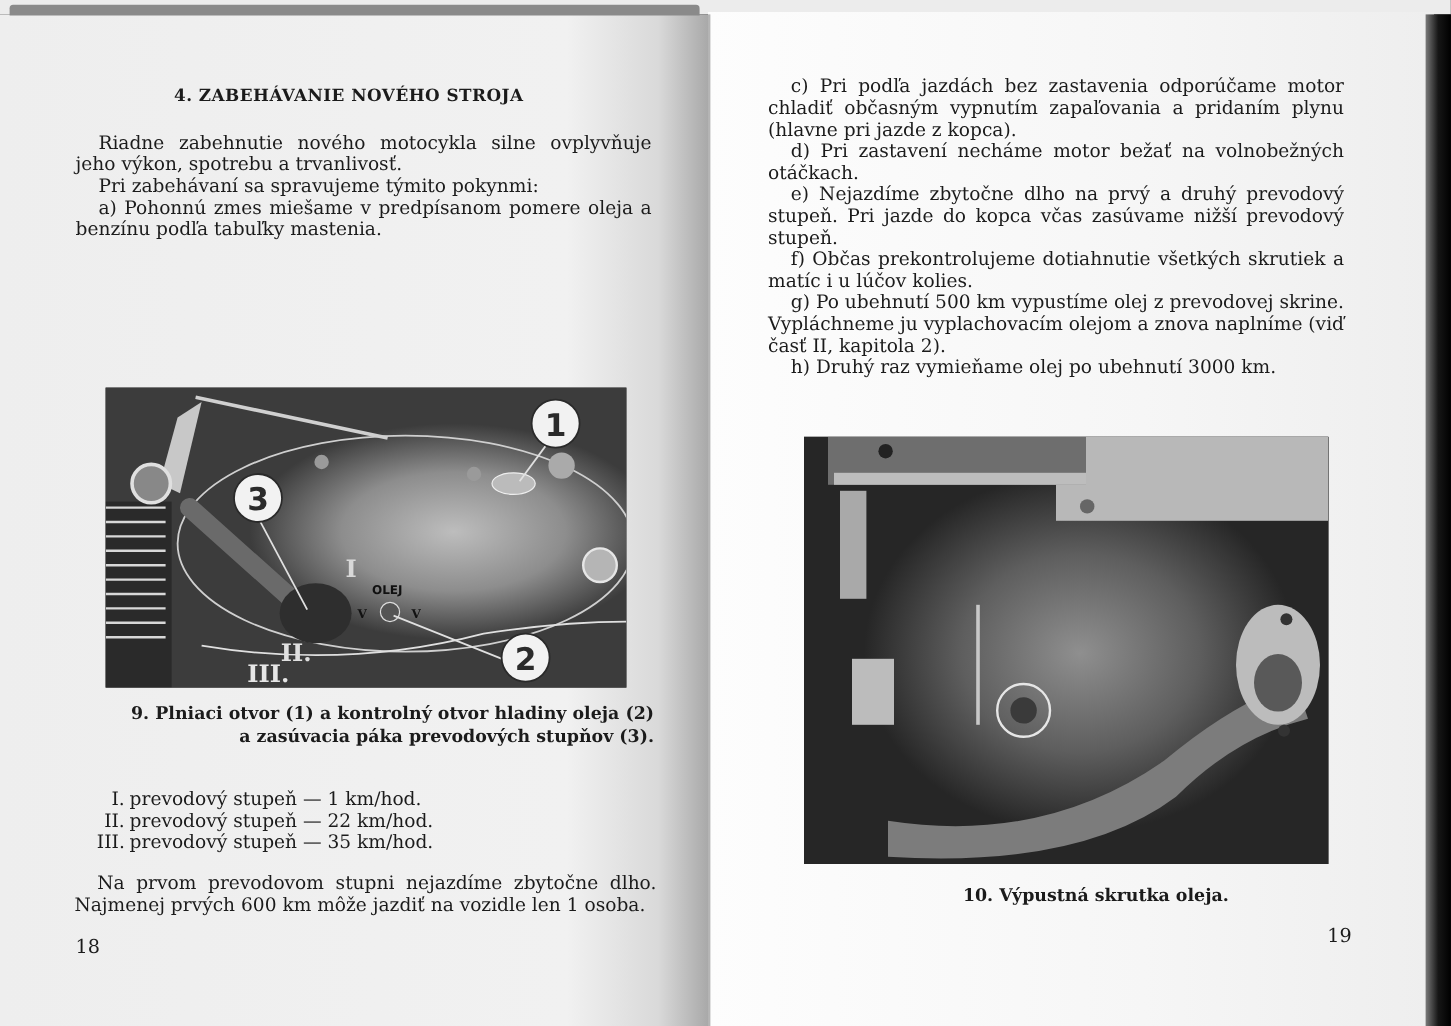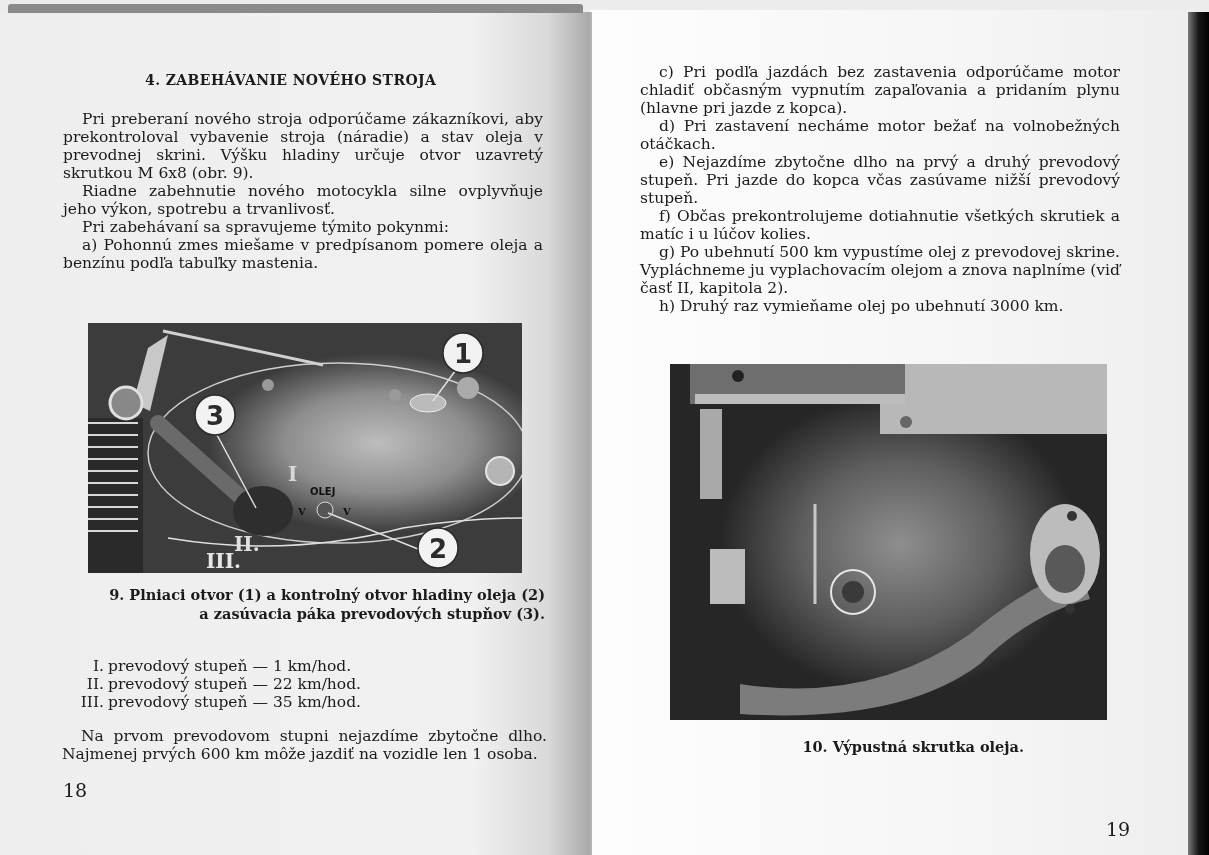--- a/index.html
+++ b/index.html
@@ -41,41 +41,40 @@
       #2a2a2a; }
   .fig9 svg, .fig10 svg { position:absolute; left:0; top:0; }
 
   .caption { position:absolute; font-weight:bold; font-size:14.5px; line-height:19px; text-align:right; }
   .cap9 { left:60px; top:585px; width:485px; }
   .cap10 { left:764px; top:737px; width:260px; }
 
   .gears { position:absolute; left:62px; top:657px; width:485px; font-size:15.5px; line-height:18px; }
   .gear-row { display:flex; }
   .gear-row .num { width:42px; text-align:right; padding-right:4px; }
-  .page-num { position:absolute; font-size:19px; }
+  .page-num { position:absolute; font-size:16px; }
   .pn-left { left:63px; top:779px; }
-  .pn-right { left:1106px; top:770px;margin-top:48px; }
+  .pn-right { left:1106px; top:770px; }
   .callout { fill:#f2f2f2; stroke:#2a2a2a; stroke-width:1.5; }
   .callout-text { font-family:"DejaVu Sans", sans-serif; font-weight:bold; font-size:26px; fill:#2b2b2b; }
 </style>
 </head>
 <body>
 
 <div class="spread">
   <div class="top-bar"></div>
   <div class="page-left"></div>
   <div class="top-strip"></div>
   <div class="page-right"></div>
   <div class="crease"></div>
   <div class="right-edge"></div>
 
   <div class="heading">4. ZABEHÁVANIE NOVÉHO STROJA</div>
 
   <div class="text lp">
-    <p class="para">Pri preberaní nového stroja odporúčame zákazníkovi, aby prekontroloval vybavenie stroja (náradie) a stav oleja v prevodnej skrini. Výšku hladiny určuje otvor uzavretý skrutkou M 6x8 (obr. 9).</p>
     <p class="para">Riadne zabehnutie nového motocykla silne ovplyvňuje jeho výkon, spotrebu a trvanlivosť.</p>
     <p class="para">Pri zabehávaní sa spravujeme týmito pokynmi:</p>
     <p class="para">a) Pohonnú zmes miešame v predpísanom pomere oleja a benzínu podľa tabuľky mastenia.</p>
   </div>
 
   <div class="figure fig9">
     <svg width="434" height="250" viewBox="0 0 434 250">
       <rect x="0" y="95" width="55" height="155" fill="#2a2a2a"></rect>
       <g stroke="#d8d8d8" stroke-width="2">
         <line x1="0" y1="100" x2="50" y2="100"></line>

